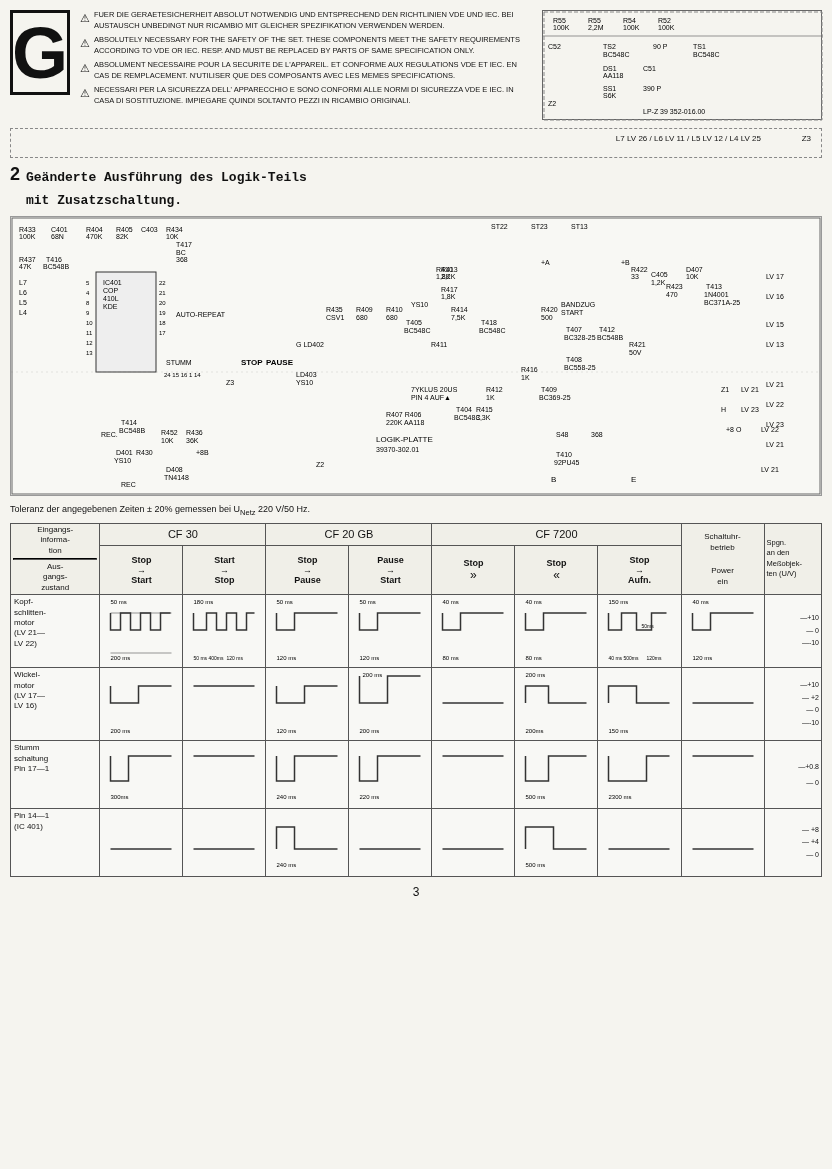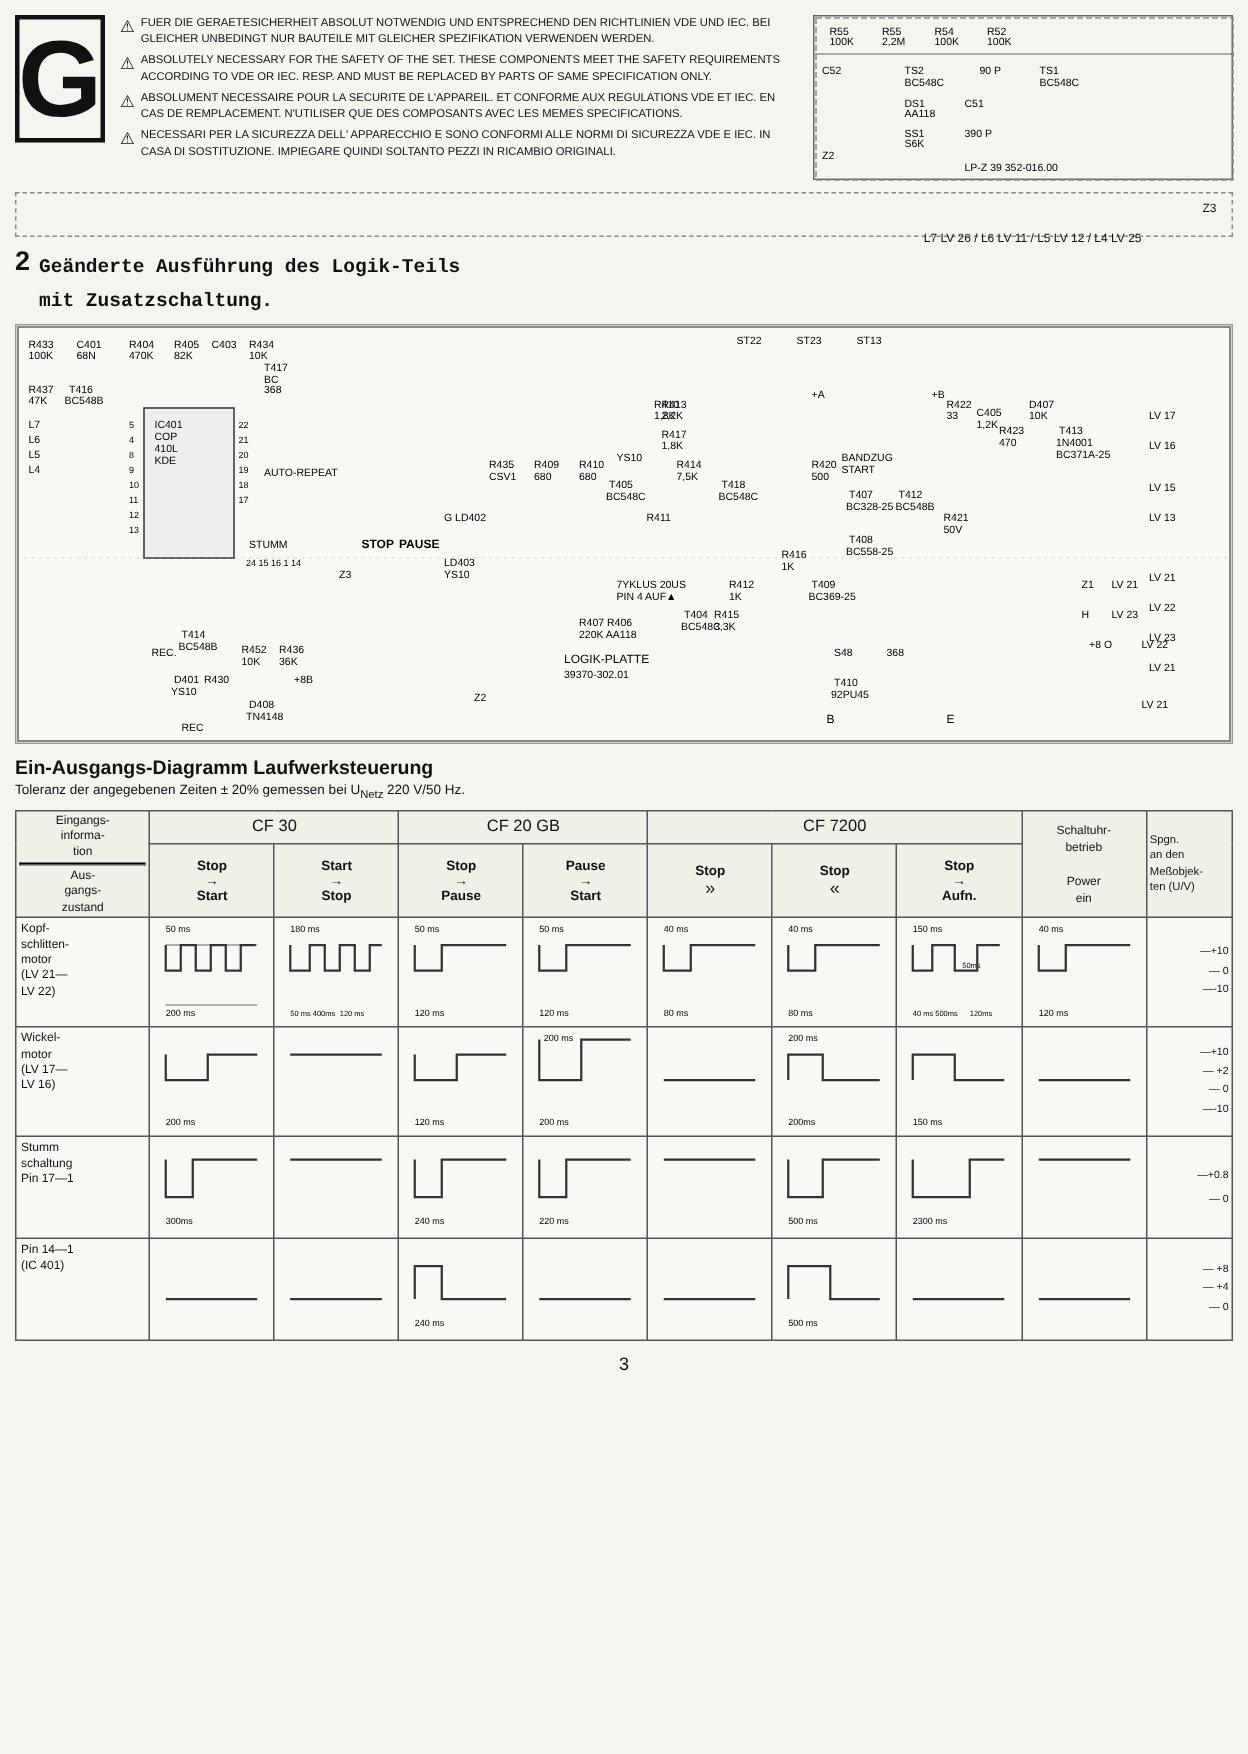--- a/index.html
+++ b/index.html
@@ -141,21 +141,21 @@
 </head>
 <body>
 
 <div class="page">
 
   <div class="header-section">
     <div class="big-g">G</div>
     <div class="safety-warnings">
       <div class="warning-row">
         <span class="warning-icon">⚠</span>
-        <span>FUER DIE GERAETESICHERHEIT ABSOLUT NOTWENDIG UND ENTSPRECHEND DEN RICHTLINIEN VDE UND IEC. BEI GLEICHER UNBEDINGT NUR BAUTEILE MIT GLEICHER SPEZIFIKATION VERWENDEN WERDEN.</span>
+        <span>FUER DIE GERAETESICHERHEIT ABSOLUT NOTWENDIG UND ENTSPRECHEND DEN RICHTLINIEN VDE UND IEC. BEI AUSTAUSCH UNBEDINGT NUR RICAMBIO MIT GLEICHER SPEZIFIKATION VERWENDEN WERDEN.</span>
       </div>
       <div class="warning-row">
         <span class="warning-icon">⚠</span>
         <span>ABSOLUTELY NECESSARY FOR THE SAFETY OF THE SET. THESE COMPONENTS MEET THE SAFETY REQUIREMENTS ACCORDING TO VDE OR IEC. RESP. AND MUST BE REPLACED BY PARTS OF SAME SPECIFICATION ONLY.</span>
       </div>
       <div class="warning-row">
         <span class="warning-icon">⚠</span>
         <span>ABSOLUMENT NECESSAIRE POUR LA SECURITE DE L'APPAREIL. ET CONFORME AUX REGULATIONS VDE ET IEC. EN CAS DE REMPLACEMENT. N'UTILISER QUE DES COMPOSANTS AVEC LES MEMES SPECIFICATIONS.</span>
       </div>
       <div class="warning-row">
@@ -192,21 +192,21 @@
         <text x="5" y="95" font-size="7" font-family="Arial">Z2</text>
         <text x="100" y="103" font-size="7" font-family="Arial">LP-Z  39 352-016.00</text>
 
         <rect x="1" y="1" width="278" height="108" fill="none" stroke="#888" stroke-width="1" stroke-dasharray="4,2"></rect>
       </svg>
     </div>
   </div>
 
   <div style="border:1px dashed #888; height:30px; margin-bottom:4px; position:relative;">
     <span style="position:absolute;right:10px;top:5px;font-size:8px;">Z3</span>
-    <span style="position:absolute;right:60px;top:5px;font-size:8px;margin-top:20px;">L7 LV 26 / L6 LV 11 / L5 LV 12 / L4 LV 25</span>
+    <span style="position:absolute;right:60px;top:5px;font-size:8px;">L7 LV 26 / L6 LV 11 / L5 LV 12 / L4 LV 25</span>
   </div>
 
   <div style="display:flex; align-items:flex-start; margin-bottom:6px;">
     <div style="font-size:18px; font-weight:bold; margin-right:6px; margin-top:2px;">2</div>
     <div>
       <div class="section-title">Geänderte Ausführung des Logik-Teils</div>
       <div class="section-title">mit Zusatzschaltung.</div>
     </div>
   </div>
 
@@ -418,21 +418,20 @@
       <text x="153" y="160" font-size="6" font-family="Arial">24 15 16 1  14</text>
 
       <text x="215" y="168" font-size="7" font-family="Arial">Z3</text>
 
       <text x="420" y="130" font-size="7" font-family="Arial">R411</text>
 
       <rect x="1" y="1" width="808" height="276" fill="none" stroke="#666" stroke-width="1"></rect>
     </svg>
   </div>
 
-  <div class="diagram-title">Ein-Ausgangs-Diagramm Laufwerksteuerung</div>
   <div class="diagram-subtitle">
     <span>Toleranz der angegebenen Zeiten ± 20% gemessen bei U</span><sub>Netz</sub><span> 220 V/50 Hz.</span>
   </div>
 
   <div class="table-wrapper">
     <table class="timing-table">
 
       <thead>
         <tr>
           <th rowspan="2" style="width:70px;">

